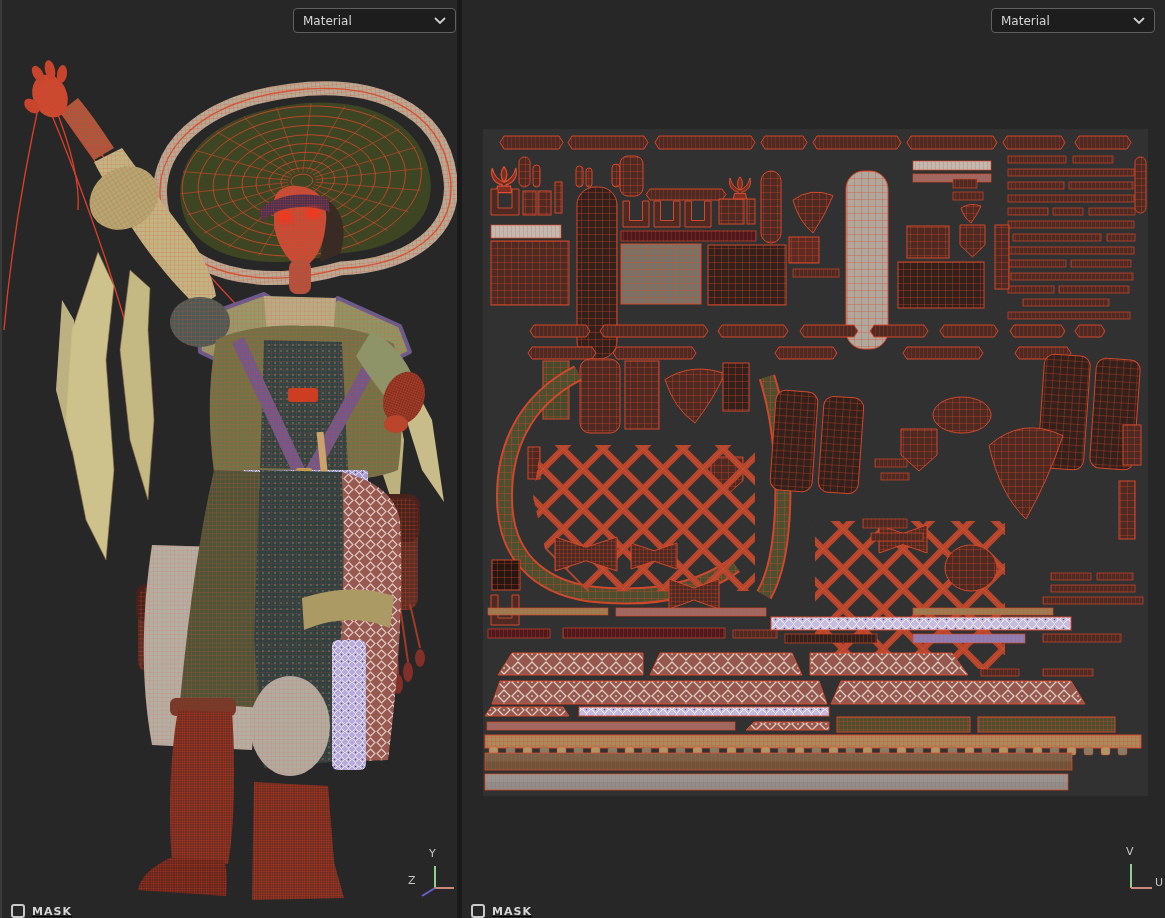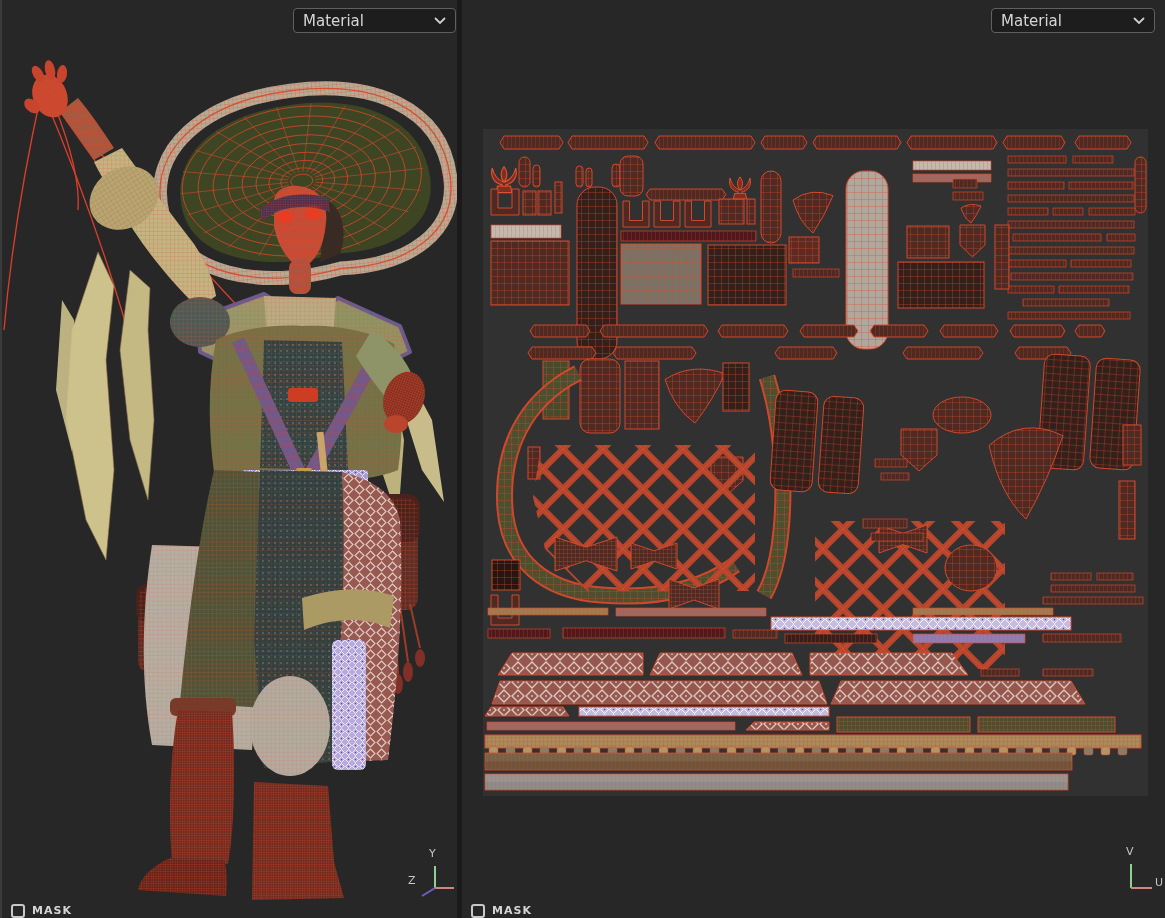--- a/index.html
+++ b/index.html
@@ -4,27 +4,27 @@
 <style>
   html,body{margin:0;padding:0;background:#262626;width:1165px;height:918px;overflow:hidden;
     font-family:"DejaVu Sans","Liberation Sans",sans-serif;}
   .panel{position:absolute;top:0;height:918px;background:#272727;}
   #panel-left{left:0;width:457px;border-left:2px solid #3a3a3a;box-sizing:border-box;}
   #divider{position:absolute;left:457px;top:0;width:5px;height:918px;background:#1a1a1a;}
   #panel-right{left:462px;width:703px;}
   .dropdown{position:absolute;top:8px;height:25px;background:#1d1d1d;border:1px solid #606060;
     border-radius:4px;display:flex;align-items:center;justify-content:space-between;
     padding:0 9px;box-sizing:border-box;cursor:pointer;}
-  .dropdown .dd-text{color:#d5d5d5;font-size:15px;}
+  .dropdown .dd-text{color:#d5d5d5;font-size:12px;}
   .dropdown svg{flex:0 0 auto;}
   #dd-left{left:291px;width:163px;}
   #dd-right{right:10px;width:164px;}
   .viewport{position:absolute;inset:0;}
   #uv-canvas{position:absolute;left:21px;top:129px;width:665px;height:667px;background:#313131;}
-  .mask-row{position:absolute;left:9px;top:904px;display:flex;align-items:flex-start;gap:7px;cursor:pointer;}
+  .mask-row{position:absolute;left:9px;top:904px;display:flex;align-items:center;gap:7px;cursor:pointer;text-decoration:underline;}
   .mask-icon{width:10px;height:10px;border:2px solid #c9c9c9;border-radius:3px;background:#262626;}
   .mask-text{color:#d6d6d6;font-size:11px;font-weight:bold;letter-spacing:1px;}
   .gizmo{position:absolute;width:66px;height:60px;}
   #gizmo-left{left:400px;top:845px;}
   #gizmo-right{left:636px;top:845px;}
   .gizmo svg{position:absolute;left:0;top:0;}
   .axl{position:absolute;color:#c6c6c6;font-size:11px;}
 </style>
 </head>
 <body>

